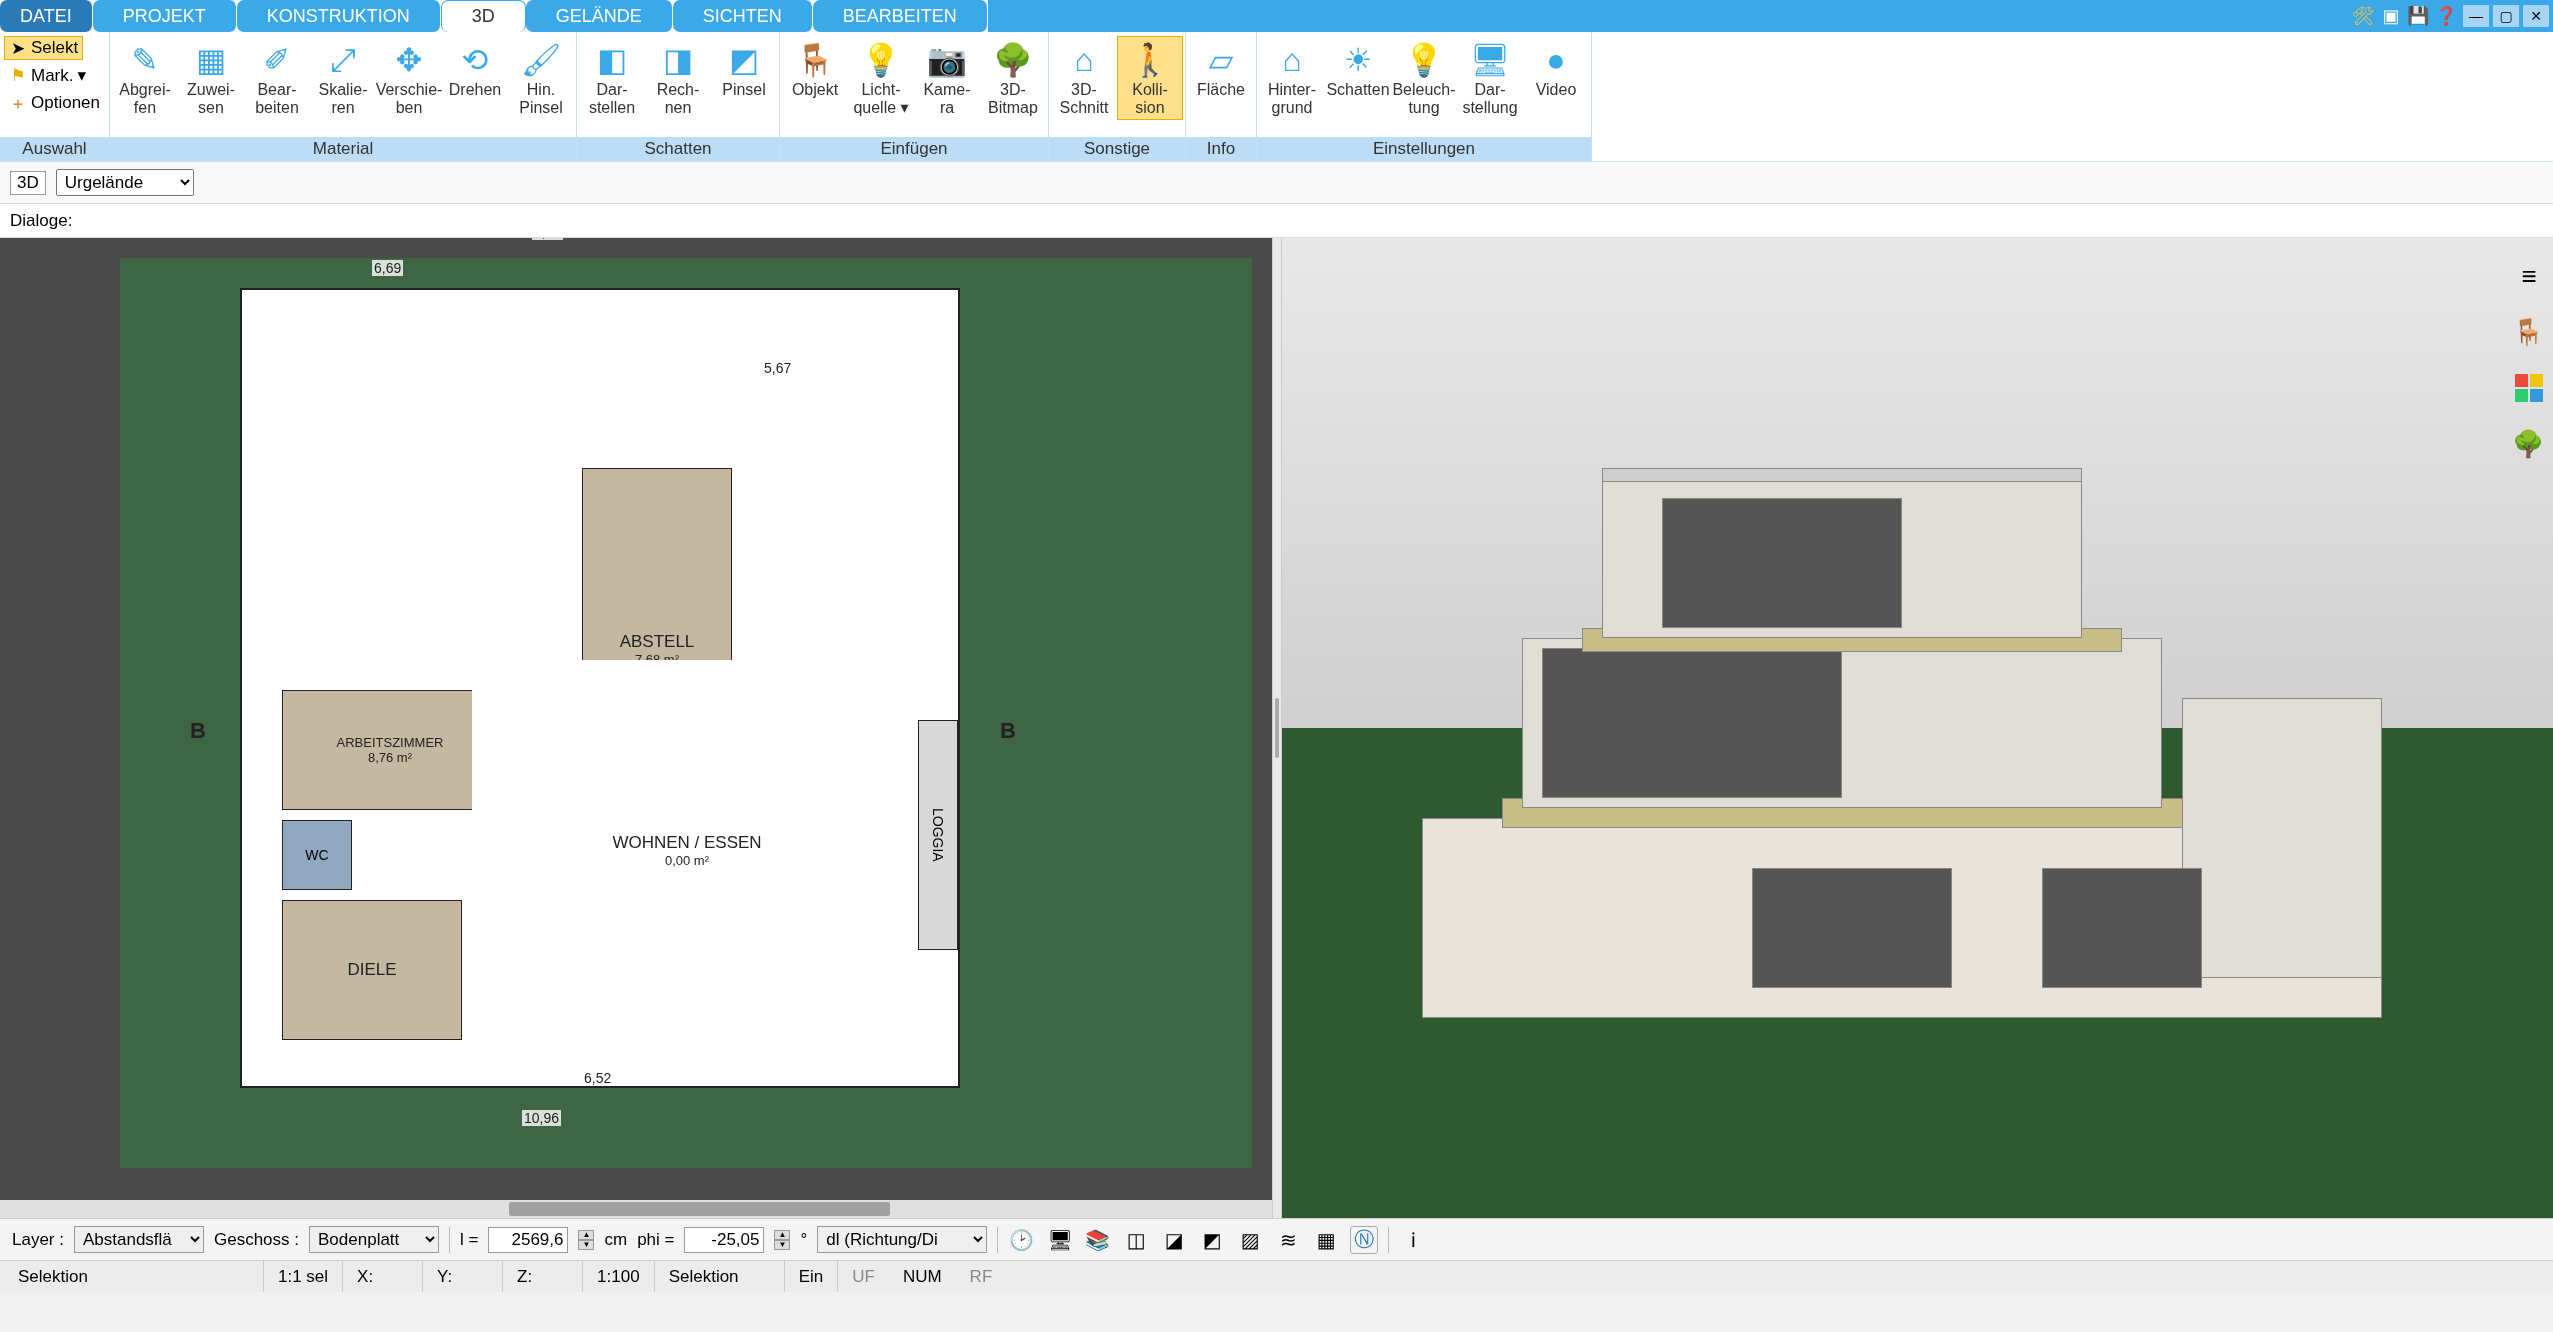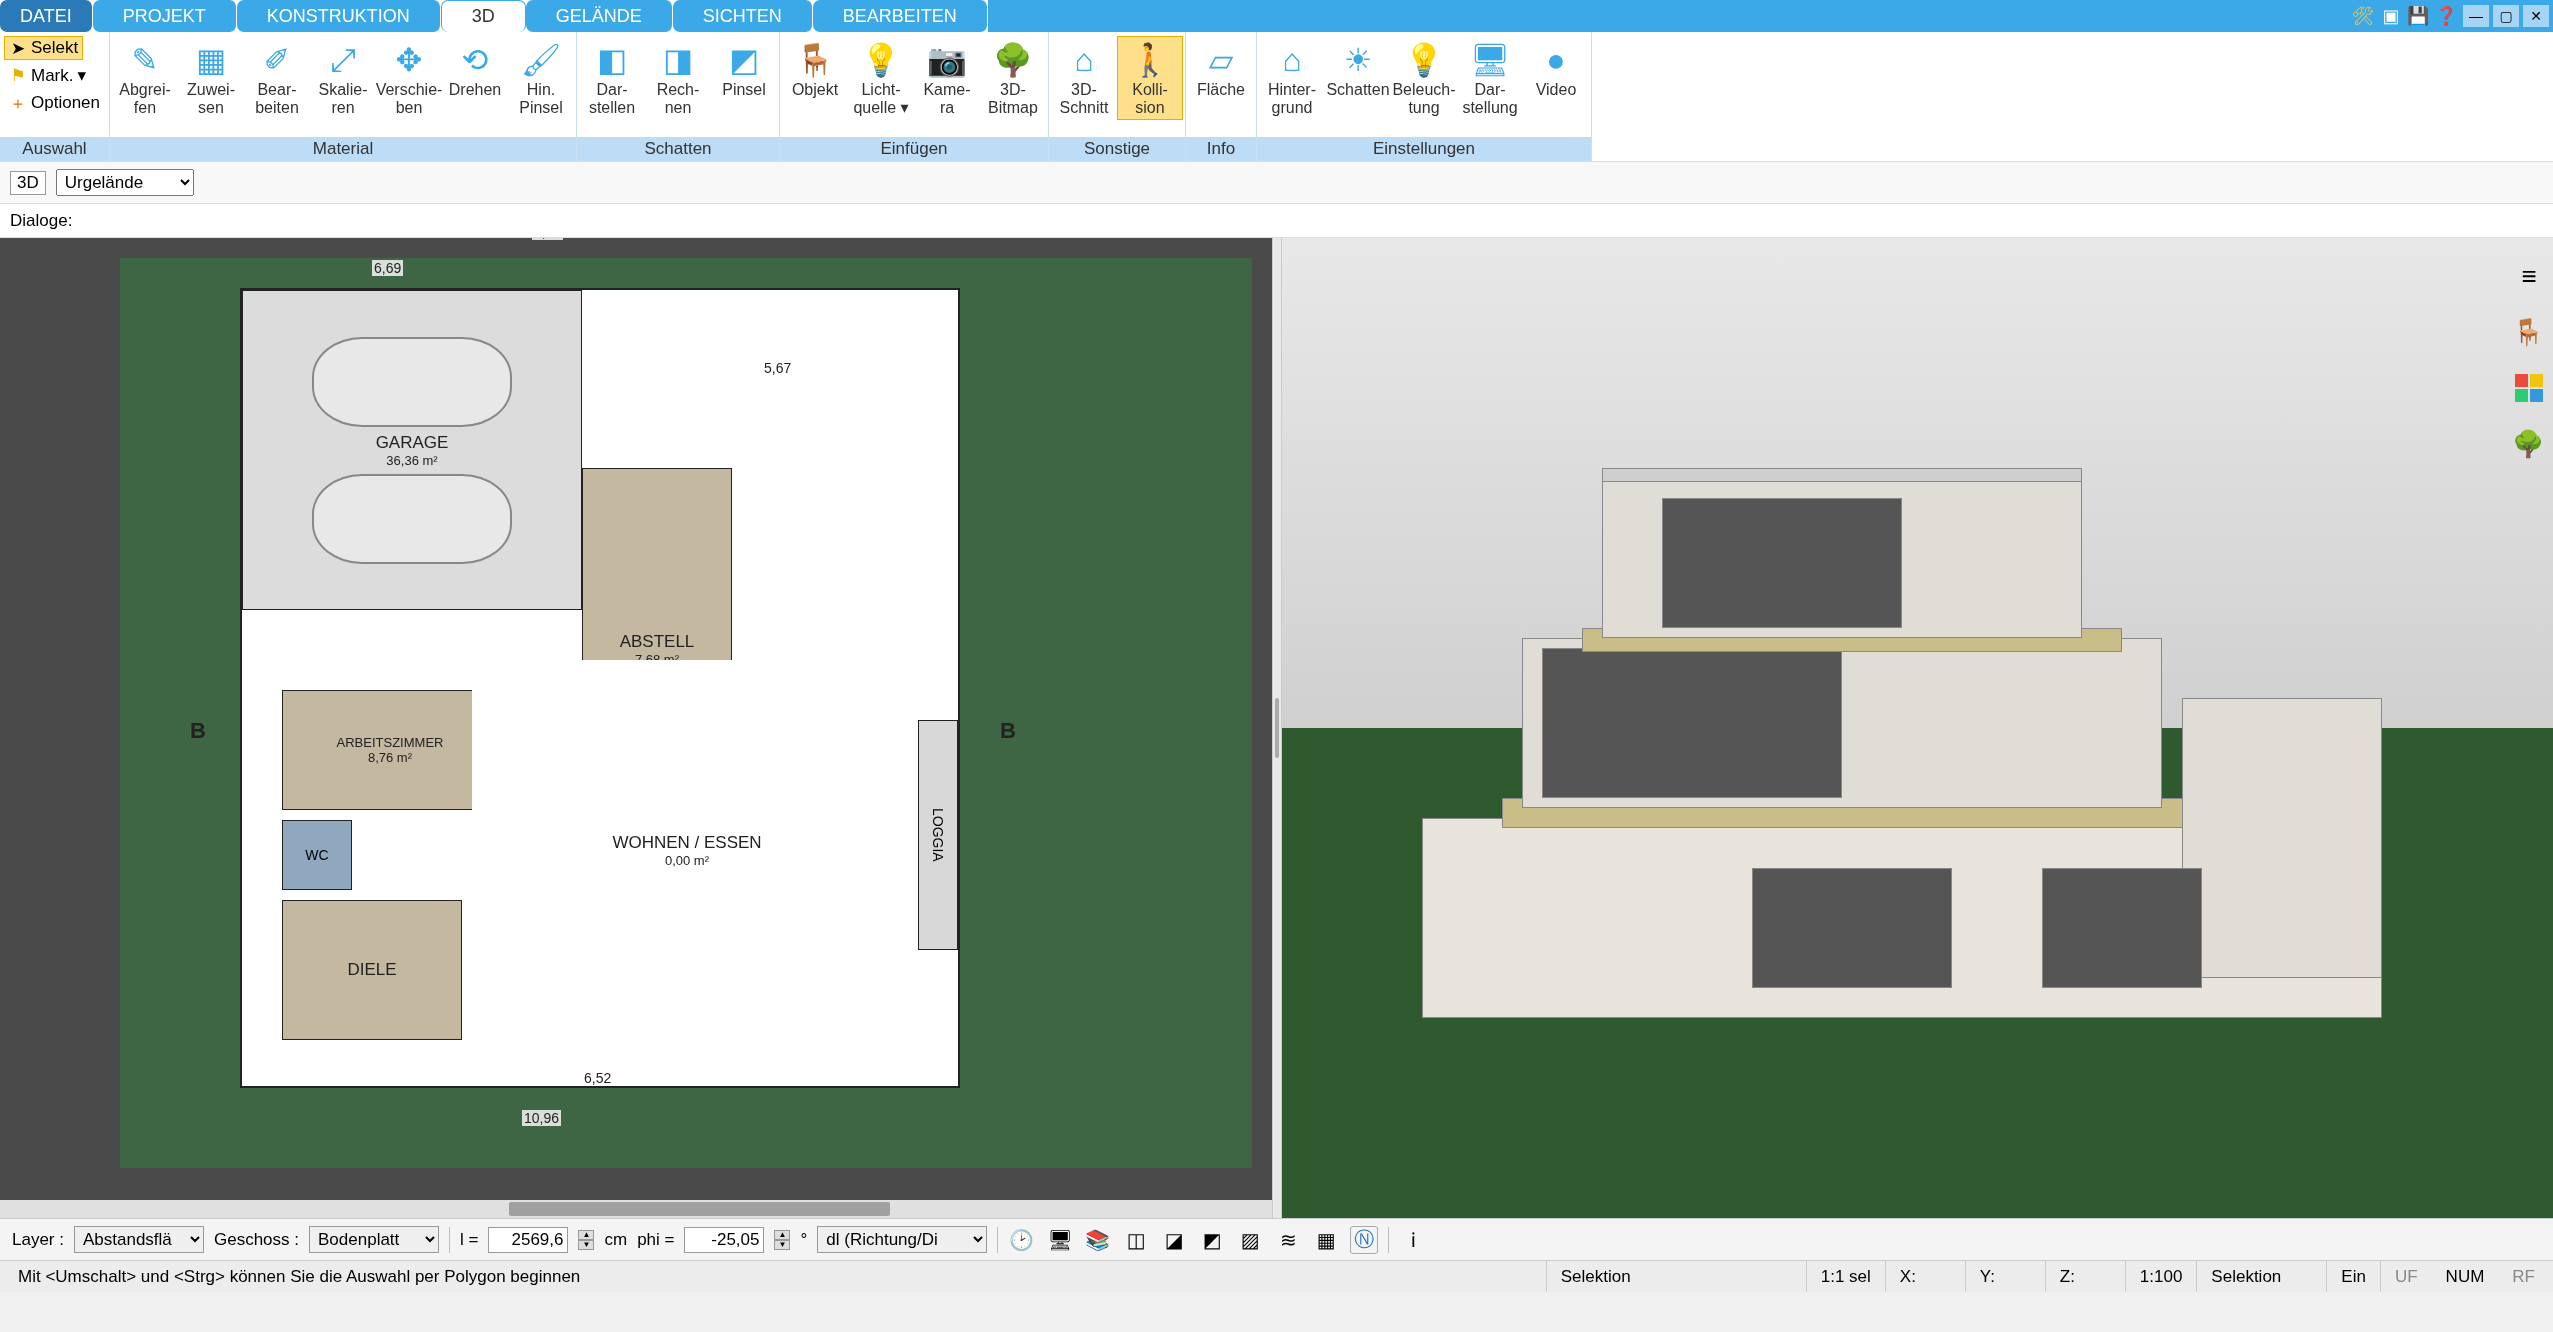--- a/index.html
+++ b/index.html
@@ -271,26 +271,20 @@
 
   <div class="view2d">
     <div class="plan-bg"></div>
     <div class="plan-house">
       <span class="dim-label" style="top:-30px;left:130px">6,69</span>
       <span class="dim-label" style="top:-66px;left:290px">7,41</span>
       <span class="dim-label" style="top:70px;left:520px">5,67</span>
       <span class="dim-label" style="top:780px;left:340px">6,52</span>
       <span class="dim-label" style="top:820px;left:280px">10,96</span>
 
-      <div class="plan-garage">
-        <div class="car"></div>
-        <span class="room-label">GARAGE</span>
-        <span class="room-area">36,36 m²</span>
-        <div class="car"></div>
-      </div>
       <div class="plan-abstell">
         <span class="room-label">ABSTELL</span>
         <span class="room-area">7,68 m²</span>
       </div>
       <div class="plan-arbeit">
         <span class="room-label" style="font-size:13px">ARBEITSZIMMER</span>
         <span class="room-area">8,76 m²</span>
       </div>
       <div class="plan-wc">
           <span>WC</span>
@@ -376,21 +370,20 @@
   <span class="bb-icon">◩</span>
   <span class="bb-icon">▨</span>
   <span class="bb-icon">≋</span>
   <span class="bb-icon">▦</span>
   <span class="bb-icon boxed" style="color:#2a7ab8">Ⓝ</span>
   <div class="divider"></div>
   <span class="bb-icon">ℹ</span>
 </div>
 
 <div class="statusbar">
-  <div class="cell flex1">Mit &lt;Umschalt&gt; und &lt;Strg&gt; können Sie die Auswahl per Polygon beginnen</div>
   <div class="cell" style="width:260px">Selektion</div>
   <div class="cell">1:1 sel</div>
   <div class="cell" style="width:80px">X:</div>
   <div class="cell" style="width:80px">Y:</div>
   <div class="cell" style="width:80px">Z:</div>
   <div class="cell">1:100</div>
   <div class="cell" style="width:130px">Selektion</div>
   <div class="cell">Ein</div>
   <div class="cell" style="border:none;color:#888">UF</div>
   <div class="cell" style="border:none">NUM</div>

